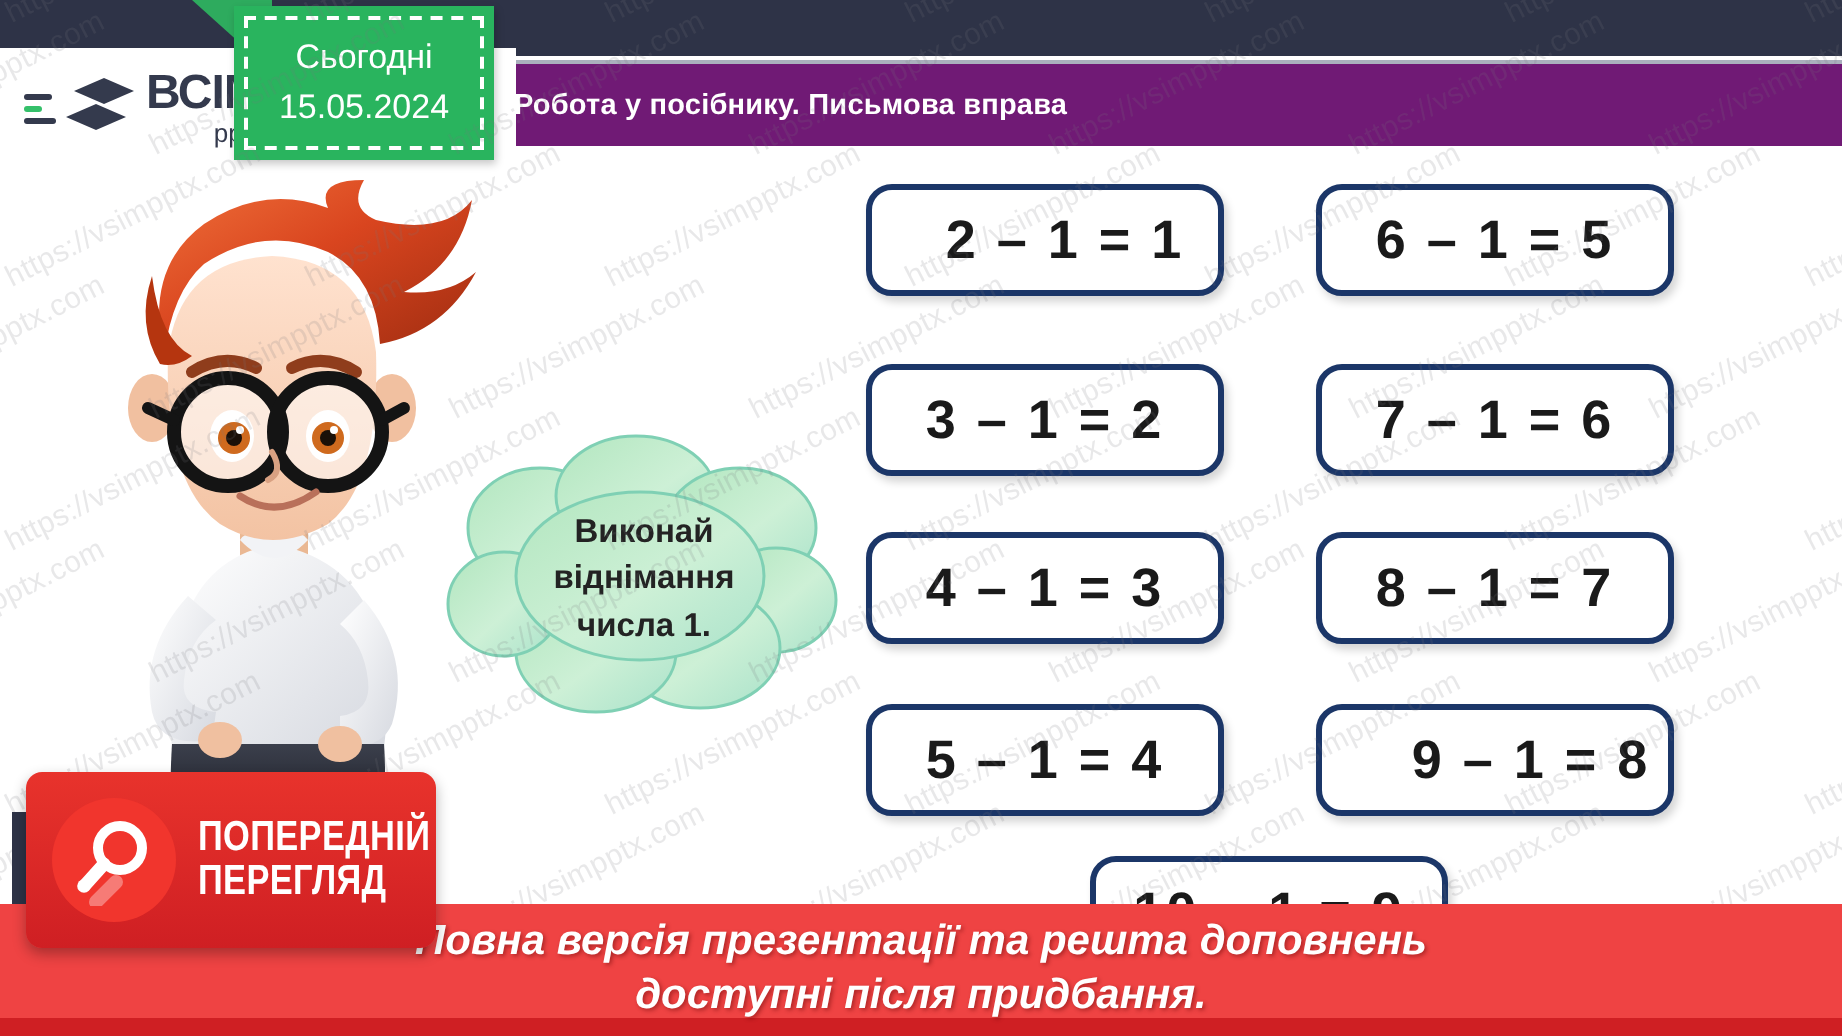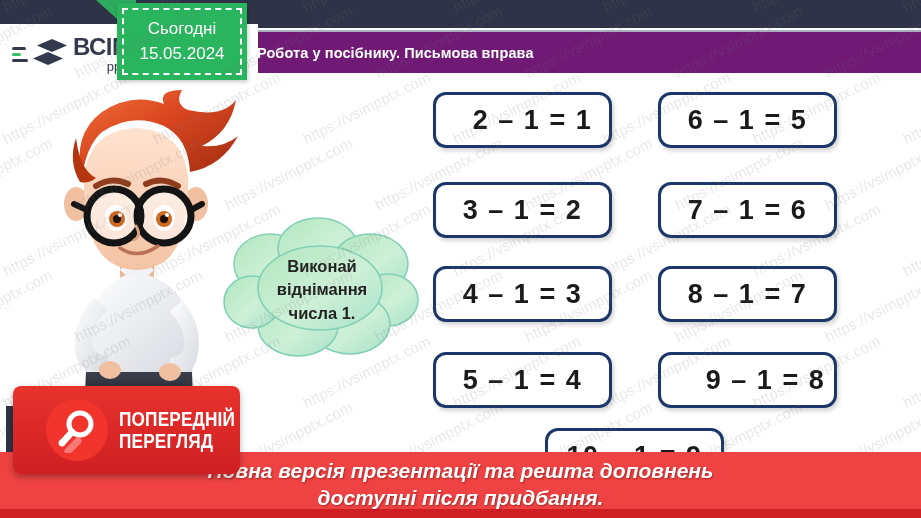--- a/index.html
+++ b/index.html
@@ -176,27 +176,26 @@
     font-weight: 700;
     font-style: italic;
     line-height: 1.28;
     text-align: center;
     text-shadow: 1px 1px 2px rgba(90,0,0,0.45);
   }
 
   
   .preview-badge {
     position: absolute; left: 13px; bottom: 44px;
-    width: 227px; height: 88px;
+    width: 205px; height: 88px;
     background: linear-gradient(180deg, #e8332c 0%, #cf1f23 100%);
     border-radius: 8px;
     z-index: 70;
     display: flex; align-items: center;
     box-shadow: 0 3px 7px rgba(0,0,0,0.3);
-    padding-left: 20px;
   }
   .mag-circle {
     position: relative;
     width: 62px; height: 62px;
     margin-left: 13px;
     border-radius: 50%;
     background: #f1352d;
     flex: none;
     display: flex; align-items: center; justify-content: center;
     overflow: hidden;

